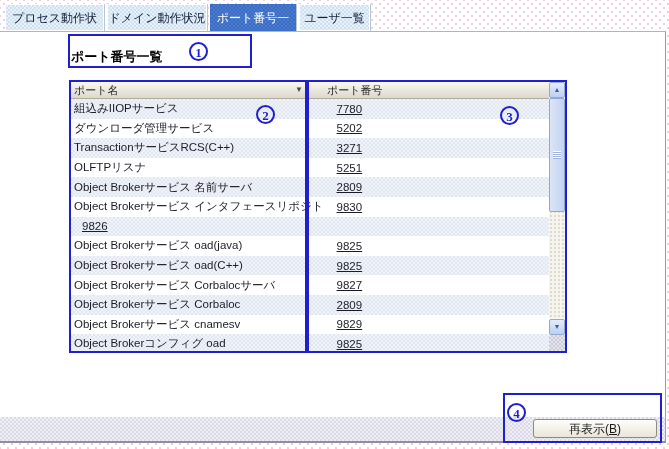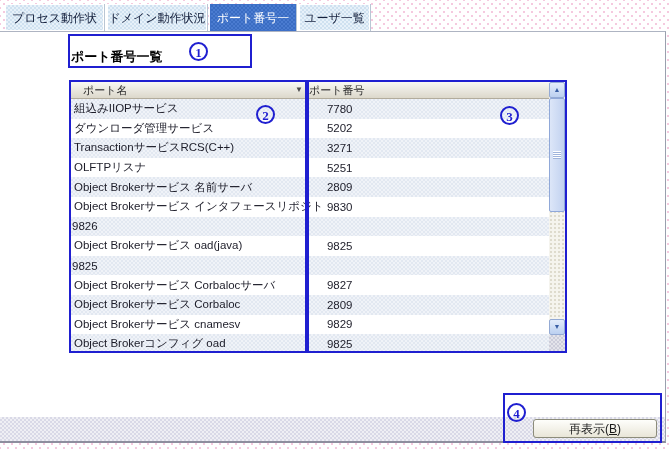--- a/index.html
+++ b/index.html
@@ -63,37 +63,37 @@
     position:absolute; left:70px; top:49px; width:496px; height:272px;
     background:#ffffff; overflow:hidden;
     border:1px solid #8c8c8c;
   }
   .g-header {
     display:flex; width:480px; height:17px;
     background:linear-gradient(#f8f8f4,#dcd8cb);
     border-bottom:1px solid #b2ac9c;
     font-size:11px; color:#2a2a2a;
   }
-  .g-header .hc { line-height:16px; padding-left:12px; position:relative; cursor:pointer; }
+  .g-header .hc { line-height:16px; padding-left:3px; position:relative; cursor:pointer; }
   .hc.c-name { width:238px; border-right:1px solid #c6c2b4; }
-  .hc.c-port { width:242px; padding-left:0; }
+  .hc.c-port { width:242px; padding-left:18px; }
   .sort-arrow {
     position:absolute; right:5px; top:3px;
     font-size:8px; color:#4a4a4a; line-height:10px;
   }
   .g-row { display:flex; width:480px; height:19.6px; align-items:center; font-size:11.5px; cursor:default; }
   .g-row.alt {
     background-color:#f0f3f8;
     background-image:
       linear-gradient(45deg,#e2e8f1 25%,transparent 25%,transparent 75%,#e2e8f1 75%),
       linear-gradient(45deg,#e2e8f1 25%,transparent 25%,transparent 75%,#e2e8f1 75%);
     background-size:4px 4px; background-position:0 0,2px 2px;
   }
   .cell-name { width:274px; padding-left:3px; white-space:nowrap; overflow:hidden; }
-  .cell-port { width:242px; padding-left:1px; }
+  .cell-port { width:242px; padding-left:11px;text-decoration:underline; }
 
   
   .sbar { position:absolute; right:0; top:0; width:16px; height:272px;
     background-color:#f5f4ee;
     background-image:radial-gradient(#dedbcd 0.8px, transparent 1px);
     background-size:4px 4px;
   }
   .sbtn {
     position:absolute; left:0; width:16px; height:16px;
     background:linear-gradient(#e3ecfb,#bcd0f0);
@@ -204,20 +204,21 @@
       <div class="cell-port">9830</div>
     </div>
     <div class="g-row alt">
       <div class="cell-port">9826</div>
     </div>
     <div class="g-row">
       <div class="cell-name">Object Brokerサービス oad(java)</div>
       <div class="cell-port">9825</div>
     </div>
     <div class="g-row alt">
+      <div class="cell-name">Object Brokerサービス oad(C++)</div>
       <div class="cell-port">9825</div>
     </div>
     <div class="g-row">
       <div class="cell-name">Object Brokerサービス Corbalocサーバ</div>
       <div class="cell-port">9827</div>
     </div>
     <div class="g-row alt">
       <div class="cell-name">Object Brokerサービス Corbaloc</div>
       <div class="cell-port">2809</div>
     </div>

